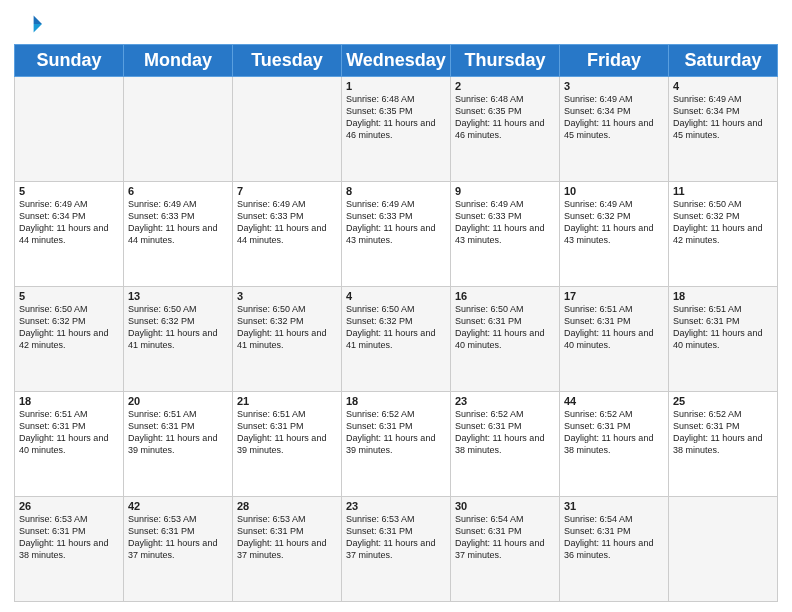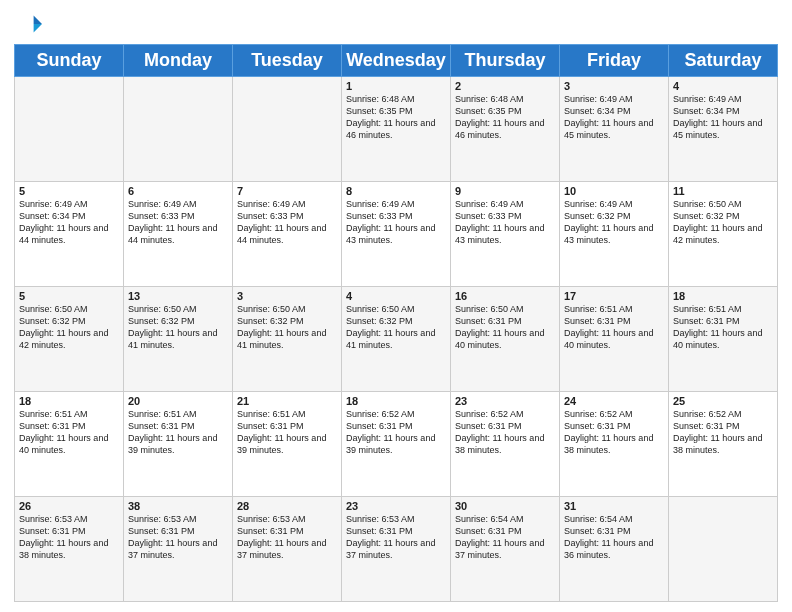--- a/index.html
+++ b/index.html
@@ -271,41 +271,41 @@
             <div class="cell-text">Sunset: 6:31 PM</div>
             <div class="cell-text">Daylight: 11 hours and 39 minutes.</div>
           </td>
           <td>
             <span class="day-num">23</span>
             <div class="cell-text">Sunrise: 6:52 AM</div>
             <div class="cell-text">Sunset: 6:31 PM</div>
             <div class="cell-text">Daylight: 11 hours and 38 minutes.</div>
           </td>
           <td>
-            <span class="day-num">24</span>
+            <span class="day-num">44</span>
             <div class="cell-text">Sunrise: 6:52 AM</div>
             <div class="cell-text">Sunset: 6:31 PM</div>
             <div class="cell-text">Daylight: 11 hours and 38 minutes.</div>
           </td>
           <td>
             <span class="day-num">25</span>
             <div class="cell-text">Sunrise: 6:52 AM</div>
             <div class="cell-text">Sunset: 6:31 PM</div>
             <div class="cell-text">Daylight: 11 hours and 38 minutes.</div>
           </td>
         </tr>
         <tr>
           <td>
             <span class="day-num">26</span>
             <div class="cell-text">Sunrise: 6:53 AM</div>
             <div class="cell-text">Sunset: 6:31 PM</div>
             <div class="cell-text">Daylight: 11 hours and 38 minutes.</div>
           </td>
           <td>
-            <span class="day-num">38</span>
+            <span class="day-num">42</span>
             <div class="cell-text">Sunrise: 6:53 AM</div>
             <div class="cell-text">Sunset: 6:31 PM</div>
             <div class="cell-text">Daylight: 11 hours and 37 minutes.</div>
           </td>
           <td>
             <span class="day-num">28</span>
             <div class="cell-text">Sunrise: 6:53 AM</div>
             <div class="cell-text">Sunset: 6:31 PM</div>
             <div class="cell-text">Daylight: 11 hours and 37 minutes.</div>
           </td>

